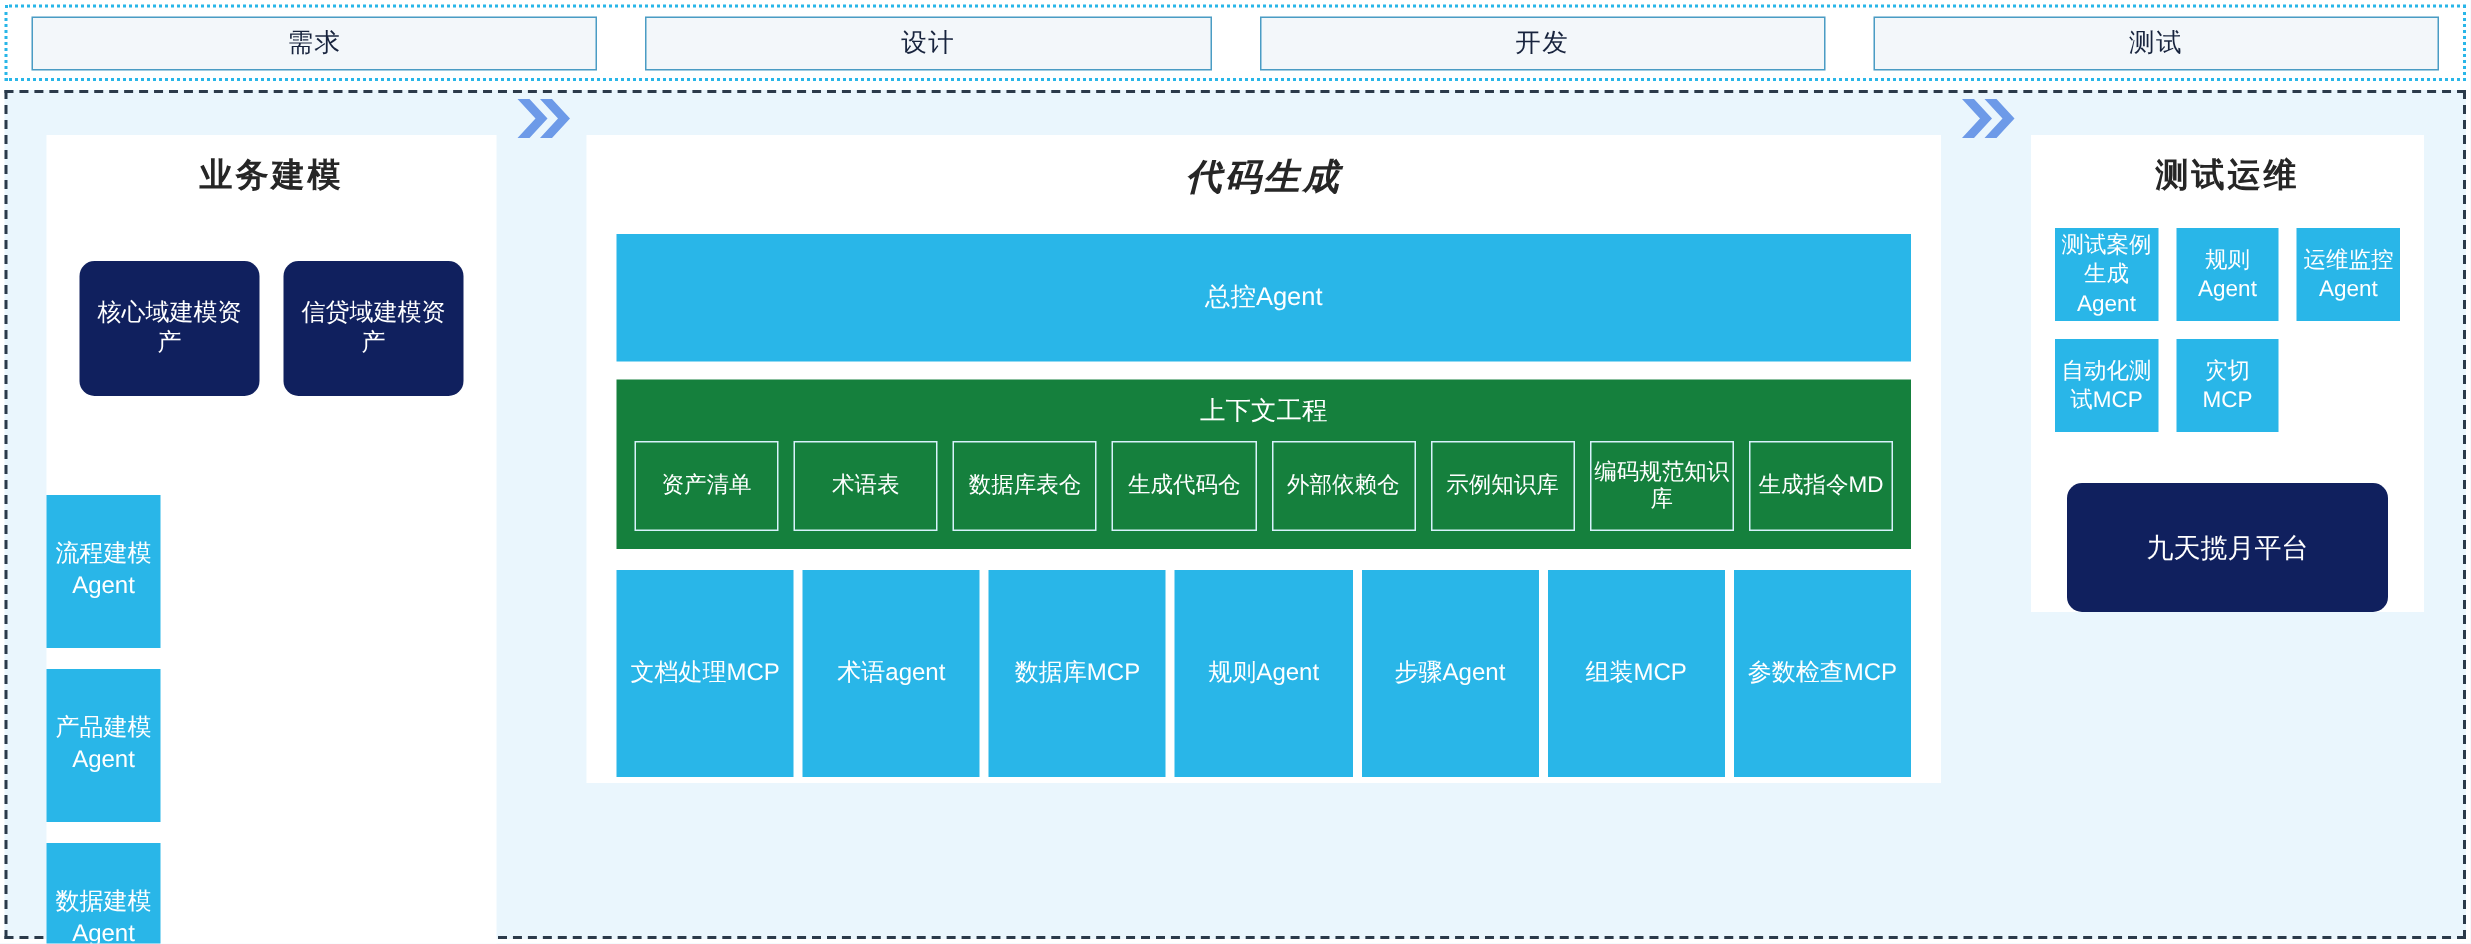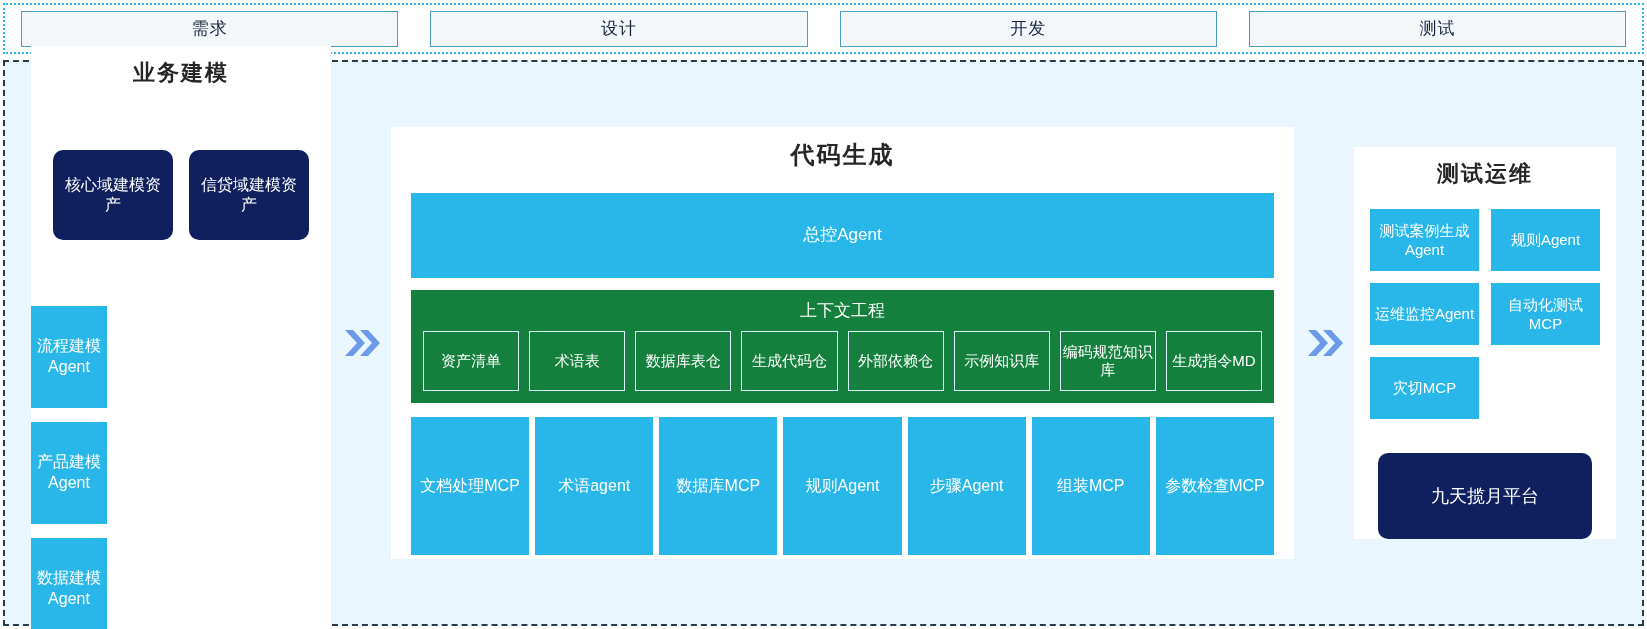--- a/index.html
+++ b/index.html
@@ -29,42 +29,42 @@
     font-size:17px;color:#17233d;
     letter-spacing:1px;
   }
 
   
   .main{
     position:absolute;left:3px;top:60px;width:1641px;height:566px;
     border:2px dashed #2b3a4a;
     background:#eaf6fd;
     box-sizing:border-box;
-    display:flex;align-items:center;
+    display:flex;align-items:flex-start;
   }
 
   .panel{
     background:#ffffff;
     box-sizing:border-box;
     display:flex;flex-direction:column;
     position:relative;
   }
   .panel-left{width:300px;margin:28px 0 28px 26px;}
   .panel-center{flex:1 1 auto;margin:28px 0 28px 0;}
   .panel-right{width:262px;margin:28px 26px 28px 0;}
 
   .panel-title{
     text-align:center;
     font-size:22px;
     font-weight:bold;
     color:#262626;
     padding-top:12px;
     letter-spacing:2px;
   }
-  .panel-center .panel-title{font-size:24px;}
+  .panel-center .panel-title{font-size:24px;font-style:italic;}
 
   
   .chev{
     width:60px;
     display:flex;align-items:center;justify-content:center;
     color:#6d9ae8;
     font-size:34px;
     font-weight:bold;
     user-select:none;
   }
@@ -87,21 +87,21 @@
     display:flex;align-items:center;justify-content:center;
     text-align:center;
     font-size:16px;line-height:1.3;
     box-sizing:border-box;
     padding:3px 4px;
   }
 
   
   .left-assets{
     display:flex;gap:16px;justify-content:center;
-    margin-top:62px;
+    margin-top:42px;
   }
   .left-assets .tile-dark{width:120px;height:90px;}
 
   .left-agents{
     display:flex;gap:14px;justify-content:center;
     margin-top:66px;
     flex-direction:column;
   }
   .left-agents .tile-cyan{width:76px;height:102px;font-size:16px;}
 
@@ -134,21 +134,21 @@
     padding:2px 2px;
     box-sizing:border-box;
   }
   .mcp-row{display:flex;gap:6px;margin-top:14px;}
   .mcp-row .tile-cyan{flex:1 1 0;height:138px;font-size:16px;}
 
   
   .right-body{padding:0 16px;}
   .right-grid{
     display:grid;
-    grid-template-columns:1fr 1fr;
+    grid-template-columns:1fr 1fr 1fr;
     gap:12px 12px;
     margin-top:20px;
   }
   .right-grid .tile-cyan{height:62px;font-size:15px;}
   .platform{
     margin:34px 8px 0 8px;
     height:86px;
     border-radius:10px;
     font-size:18px;
   }

